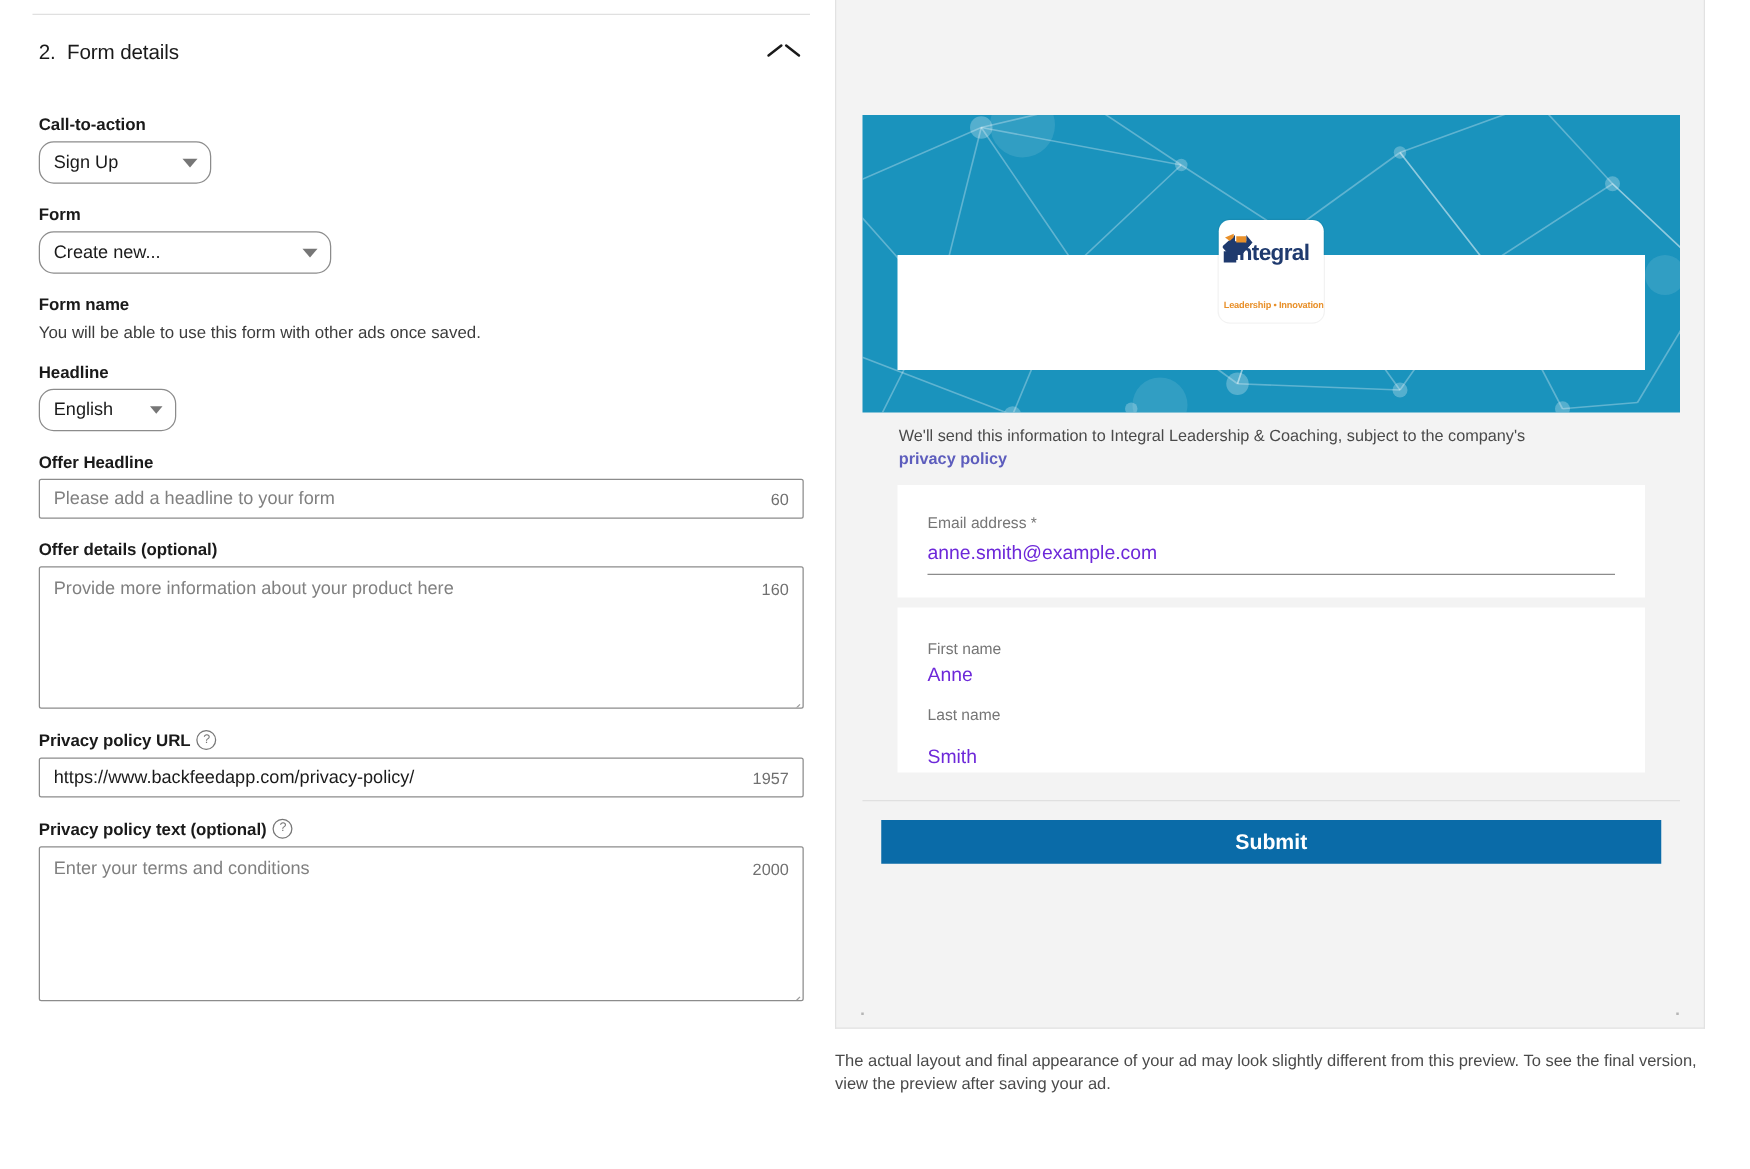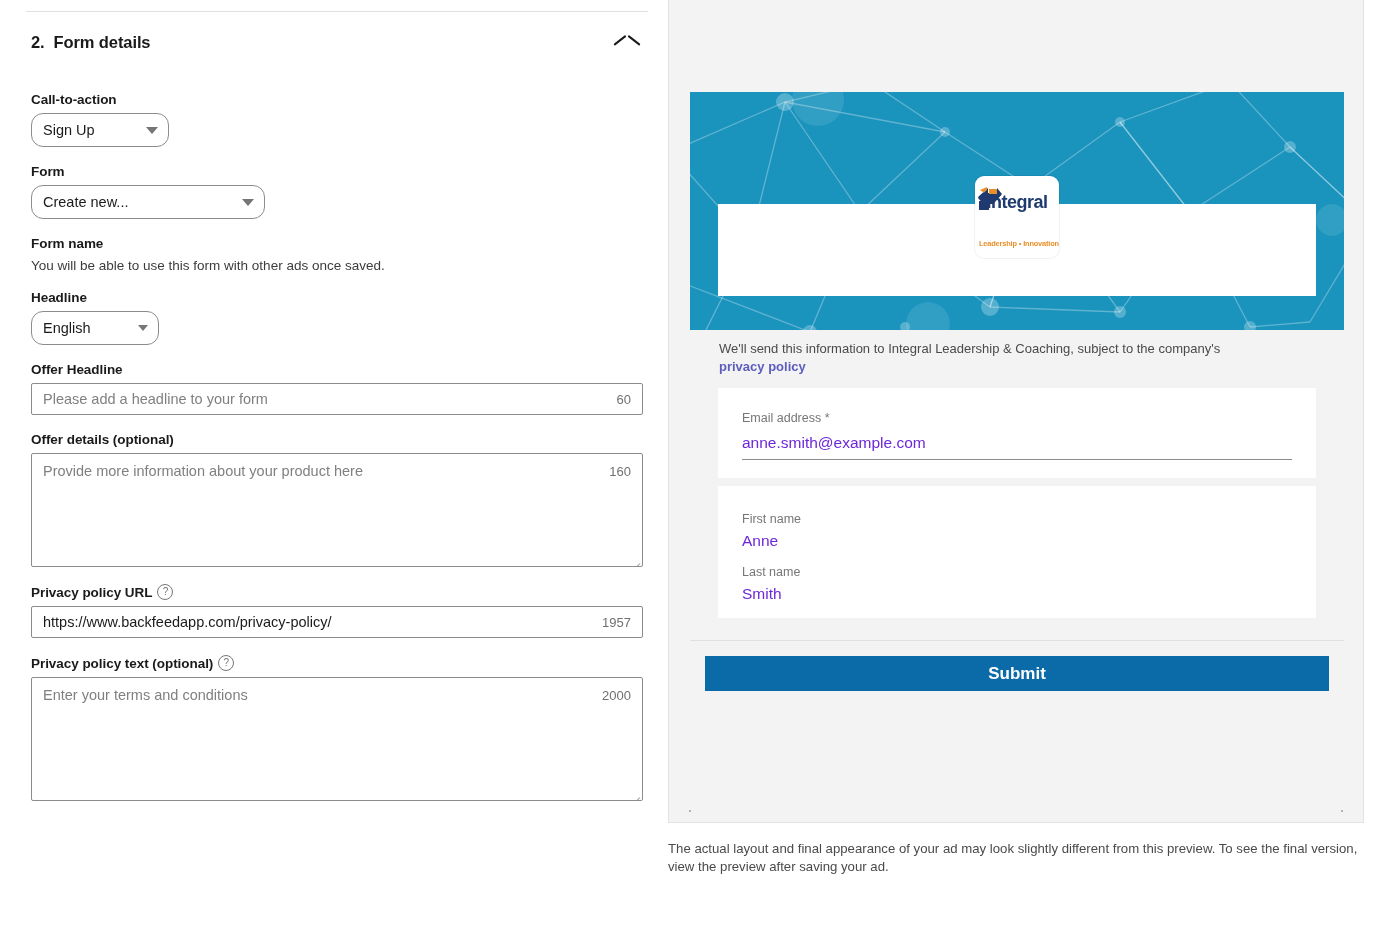--- a/index.html
+++ b/index.html
@@ -35,21 +35,21 @@
     position: absolute;
     left: 31px; top: 33px;
     width: 612px;
     display: flex;
     align-items: center;
     justify-content: space-between;
     cursor: pointer;
   }
   .section-title {
     font-size: 16.5px;
-    font-weight: bold;
+    font-weight: normal;
     color: #1a1a1a;
     letter-spacing: -0.1px;
     white-space: pre;
   }
   .chevron-up {
     width: 26px; height: 16px;
     position: relative;
     margin-right: 3px;
   }
   .chevron-up::before, .chevron-up::after {
@@ -108,21 +108,21 @@
     border-left: 6px solid transparent;
     border-right: 6px solid transparent;
     border-top: 7px solid #767676;
     margin-left: 20px;
     flex: none;
   }
   #cta-select { width: 138px; }
   #cta-select .caret-down { margin-left: 22px; }
   #form-select { width: 234px; }
   #form-select .caret-down { margin-left: 24px; }
-  #lang-select { width: 128px; }
+  #lang-select { width: 110px; }
   #lang-select .caret-down { margin-left: 12px; border-left-width: 5px; border-right-width: 5px; border-top-width: 6px; }
 
   .text-input {
     position: relative;
     border: 1px solid #8c8c8c;
     border-radius: 2px;
     background: #fff;
     height: 32px;
     box-sizing: border-box;
     display: flex;
@@ -513,21 +513,21 @@
         <div class="pv-value" style="margin-top:7px">anne.smith@example.com</div>
         <div class="pv-underline"></div>
       </div>
     </div>
 
     <div class="pv-field-card" id="pv-card-names">
       <div style="padding:25px 24px 0 24px;">
         <div class="pv-label">First name</div>
         <div class="pv-value" style="margin-top:4px">Anne</div>
         <div class="pv-label" style="margin-top:13px">Last name</div>
-        <div class="pv-value" style="margin-top:4px">Smith</div>
+        <div class="pv-value" style="margin-top:16px">Smith</div>
       </div>
     </div>
 
     <div class="pv-divider"></div>
 
     <div class="submit-btn">Submit</div>
 
     <div class="corner-dot" id="dot-left"></div>
     <div class="corner-dot" id="dot-right"></div>
   </div>

